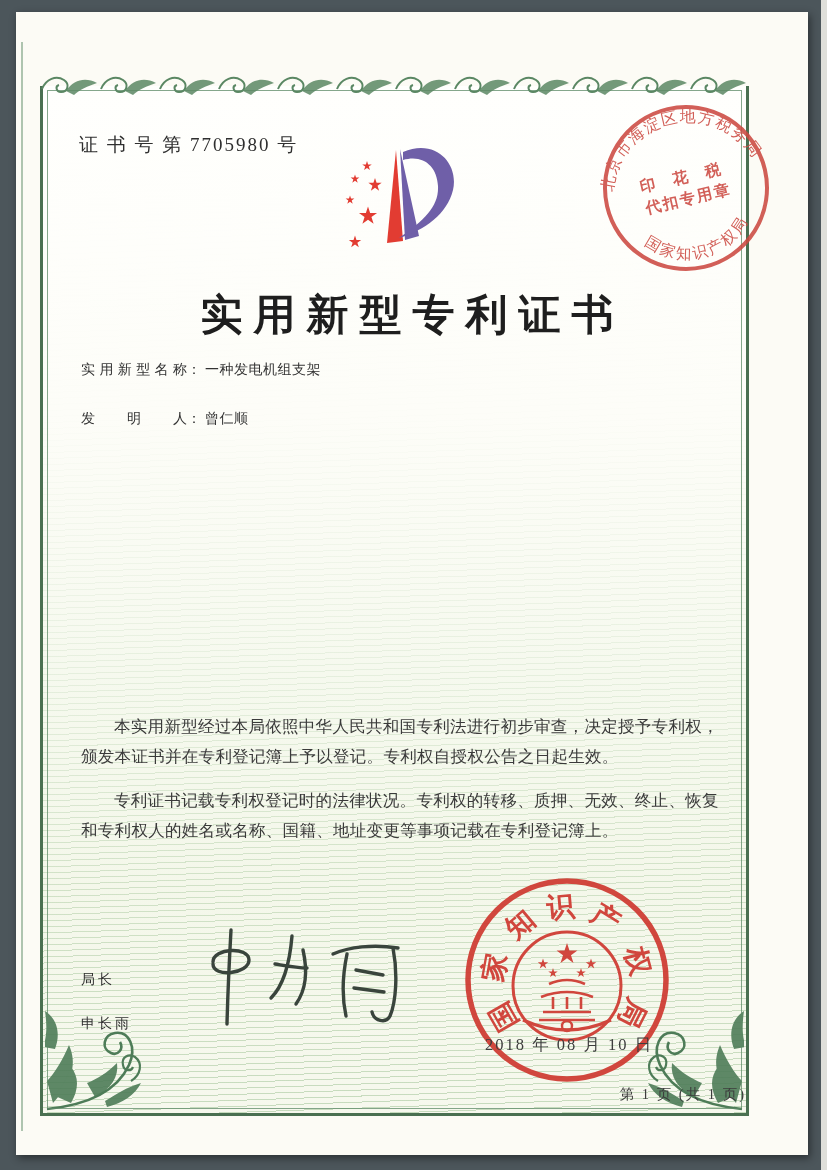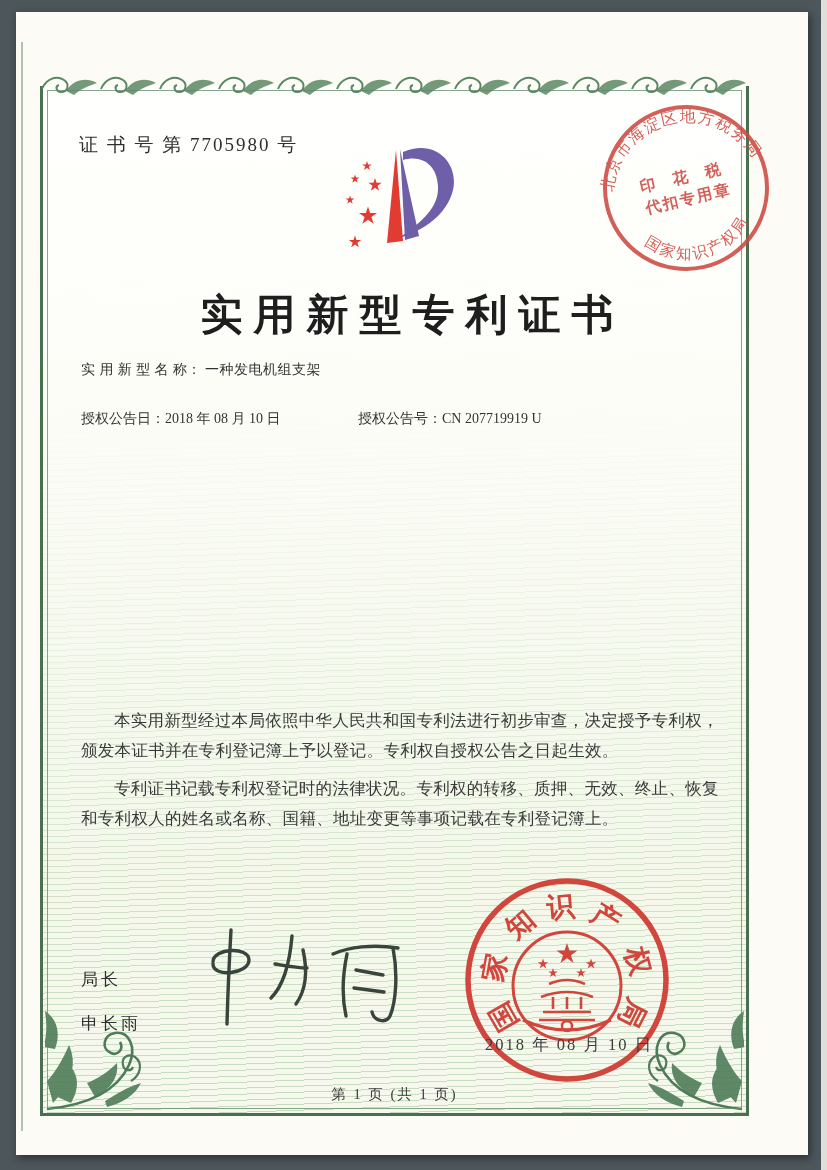--- a/index.html
+++ b/index.html
@@ -23,29 +23,29 @@
   .title{position:absolute;top:164px;left:0;width:100%;text-align:center;padding-left:36px;box-sizing:border-box;
          font-size:42px;font-weight:bold;letter-spacing:11px;color:#1e1e1e;margin-top:37px;}
   .fields{position:absolute;left:38px;top:270px;width:650px;font-size:14px;color:#333;}
   .frow{margin-bottom:21px;line-height:28px;}
   .flabel{display:inline-block;width:106px;text-align:justify;text-align-last:justify;vertical-align:top;}
   .fcolon{display:inline-block;vertical-align:top;margin-right:4px;}
   .fvalue{display:inline-block;width:520px;vertical-align:top;letter-spacing:.5px;}
   .grow{margin-top:2px;line-height:28px;}
   .grow .pair2{margin-left:74px;}
   .paras{position:absolute;left:38px;top:612px;width:652px;font-size:16.5px;line-height:30px;color:#3a3a3a;}
-  .paras p{margin:8px 0 4px 0;text-indent:2em;letter-spacing:.3px;}
-  .director{position:absolute;left:38px;top:872px;font-size:17px;color:#2f2f2f;line-height:44px;letter-spacing:3px;}
+  .paras p{margin:14px 0 4px 0;text-indent:2em;letter-spacing:.3px;}
+  .director{position:absolute;left:38px;top:872px;font-size:14px;color:#2f2f2f;line-height:44px;letter-spacing:3px;}
   .signature{position:absolute;left:152px;top:836px;}
   .gov-seal{position:absolute;left:418px;top:788px;opacity:.93;}
   .seal-date{position:absolute;left:442px;top:948px;font-size:16.5px;letter-spacing:2px;color:#3d3d3d;z-index:6;}
   .ornament{position:absolute;bottom:2px;}
   .ornament.br{right:2px;}
   .ornament.bl{left:2px;transform:scaleX(-1);}
-  .footer{position:absolute;bottom:9px;left:0;width:100%;text-align:center;font-size:14.5px;
+  .footer{position:absolute;bottom:9px;left:0;width:100%;text-align:right;font-size:14.5px;
           letter-spacing:2px;color:#3c3c3c;}
   .tax-stamp{position:absolute;left:580px;top:86px;transform:rotate(-13deg);opacity:.88;z-index:8;}
   svg text{font-family:"Liberation Serif","DejaVu Serif",serif;}
 </style>
 </head>
 <body>
 
 <div class="scene">
   <div class="edge-sliver"></div>
   <div class="paper">
@@ -92,23 +92,22 @@
         <polygon points="59,3 64,94 78,90" fill="#6f5fa8"></polygon>
         <path d="M62,6 C95,-8 118,18 112,44 C106,68 84,84 58,92 C84,74 98,60 97,40 C96,20 82,8 62,14 Z" fill="#6f5fa8"></path>
       </svg>
 
       <div class="title">实用新型专利证书</div>
 
       <div class="fields">
         <div class="frow">
           <span class="flabel">实用新型名称</span><span class="fcolon">：</span><span class="fvalue">一种发电机组支架</span>
         </div>
-        <div class="grow">
-          <span>授权公告日：</span><span>2018 年 08 月 10 日</span>
-          <span class="pair2">授权公告号：</span><span>CN 207719919 U</span>
+        <div class="frow">
+          <span class="flabel">发明人</span><span class="fcolon">：</span><span class="fvalue">曾仁顺</span>
         </div>
       </div>
 
       <div class="paras">
         <p>本实用新型经过本局依照中华人民共和国专利法进行初步审查，决定授予专利权，颁发本证书并在专利登记簿上予以登记。专利权自授权公告之日起生效。</p>
         <p>专利证书记载专利权登记时的法律状况。专利权的转移、质押、无效、终止、恢复和专利权人的姓名或名称、国籍、地址变更等事项记载在专利登记簿上。</p>
       </div>
 
       <div class="director">
         <div>局长</div>

